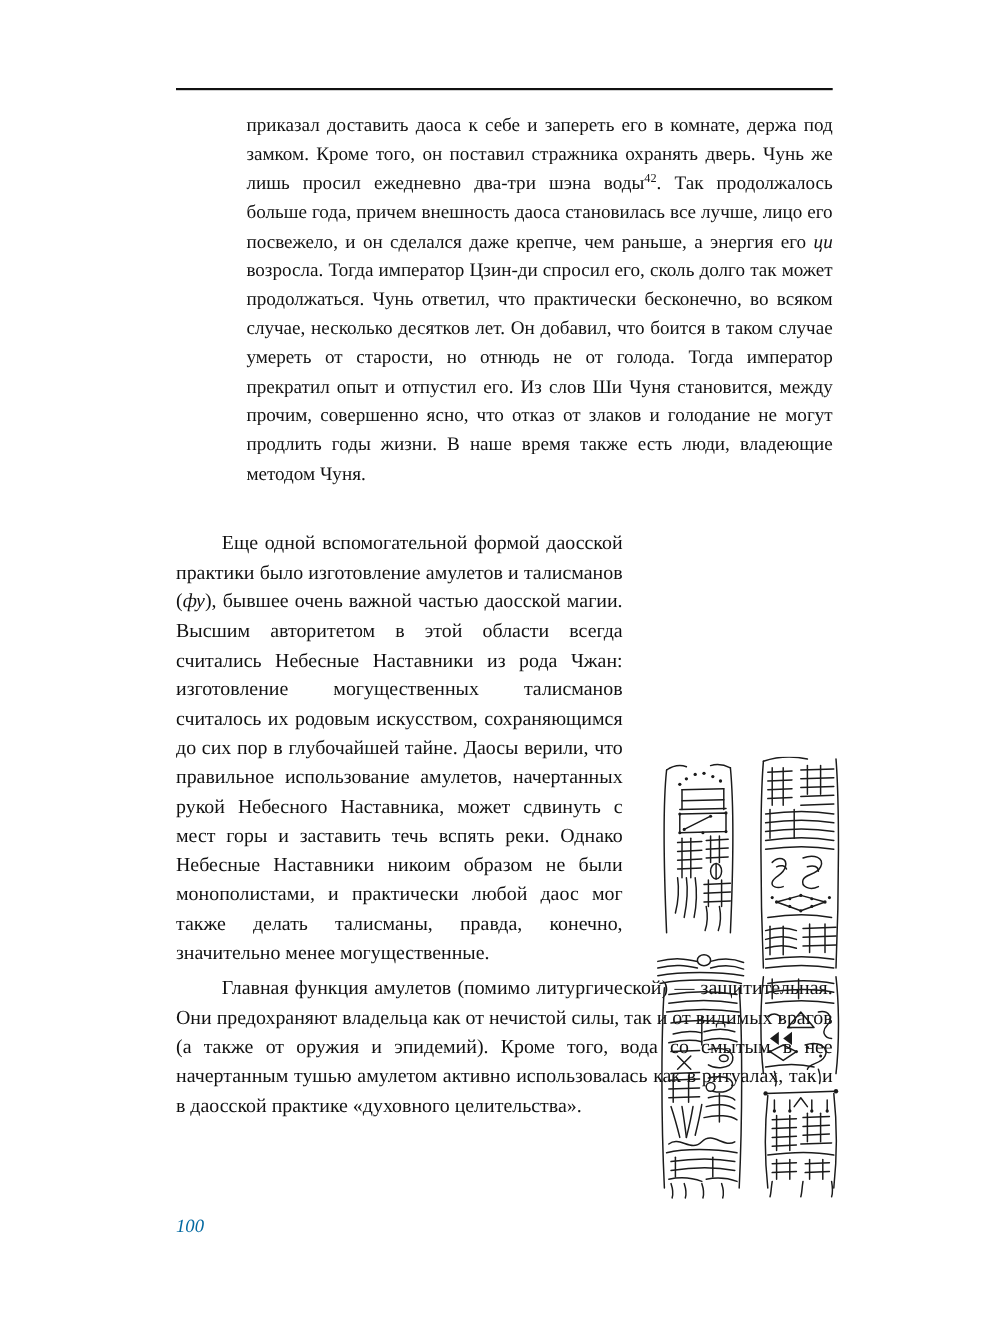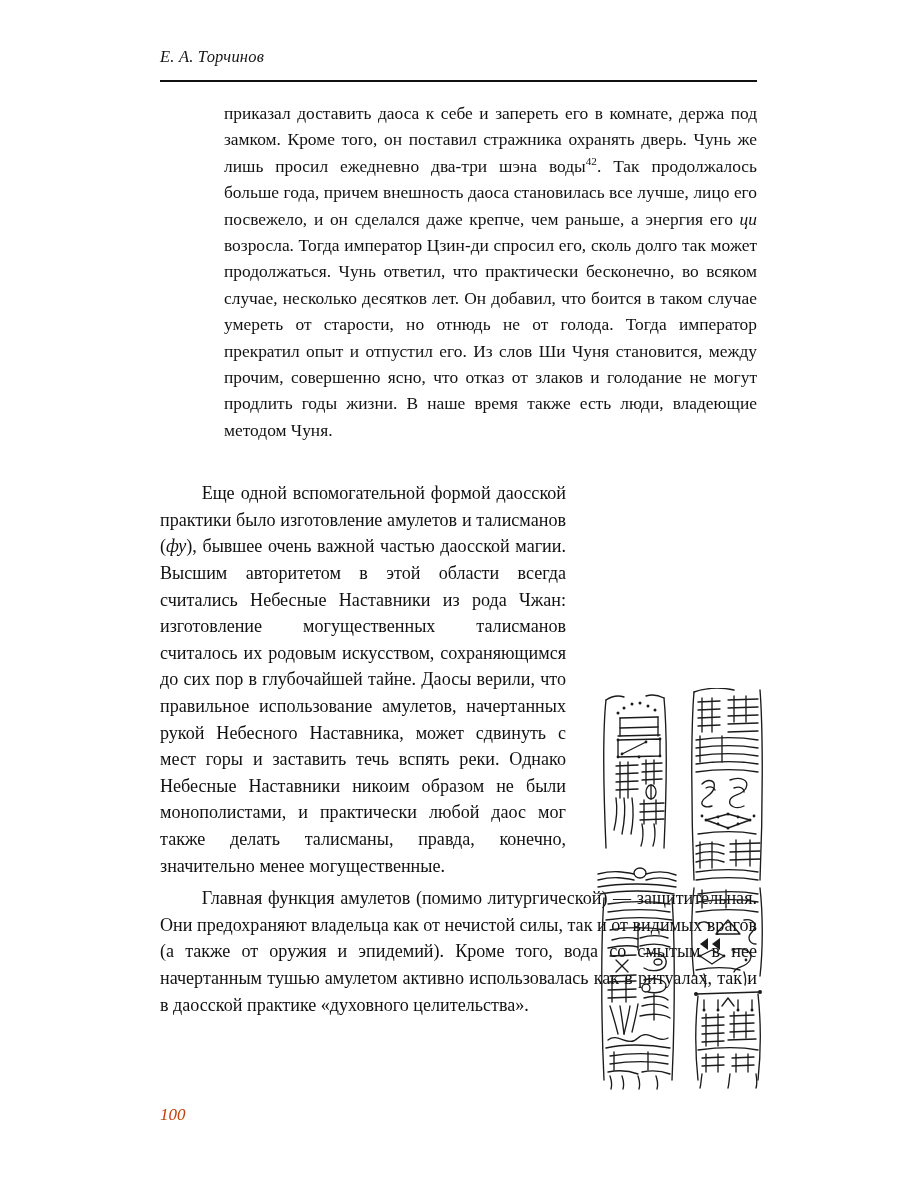--- a/index.html
+++ b/index.html
@@ -93,29 +93,28 @@
   }
   i, em { font-style: italic; }
 
   
   .folio {
     position: absolute;
     left: 160px;
     top: 1105px;
     font-style: italic;
     font-size: 17px;
-    color: #c2410c;
+    color: #0369a1;
   }
 </style>
 </head>
 <body>
 
 <div class="page">
 
-  <div class="running-head">Е. А. Торчинов</div>
   <div class="head-rule"></div>
 
   <div class="column">
 
     <p class="quote"><span>приказал доставить даоса к себе и запереть его в комнате, держа под замком. Кроме того, он поставил стражника охранять дверь. Чунь же лишь просил ежедневно два-три шэна воды</span><sup>42</sup><span>. Так продолжалось больше года, причем внешность даоса становилась все лучше, лицо его посвежело, и он сделался даже крепче, чем раньше, а энергия его </span><i>ци</i><span> возросла. Тогда император Цзин-ди спросил его, сколь долго так может продолжаться. Чунь ответил, что практически бесконечно, во всяком случае, несколько десятков лет. Он добавил, что боится в таком случае умереть от старости, но отнюдь не от голода. Тогда император прекратил опыт и отпустил его. Из слов Ши Чуня становится, между прочим, совершенно ясно, что отказ от злаков и голодание не могут продлить годы жизни. В наше время также есть люди, владеющие методом Чуня.</span></p>
 
     <div class="gap-after-quote"></div>
 
     <div class="figure-float"></div>
 

